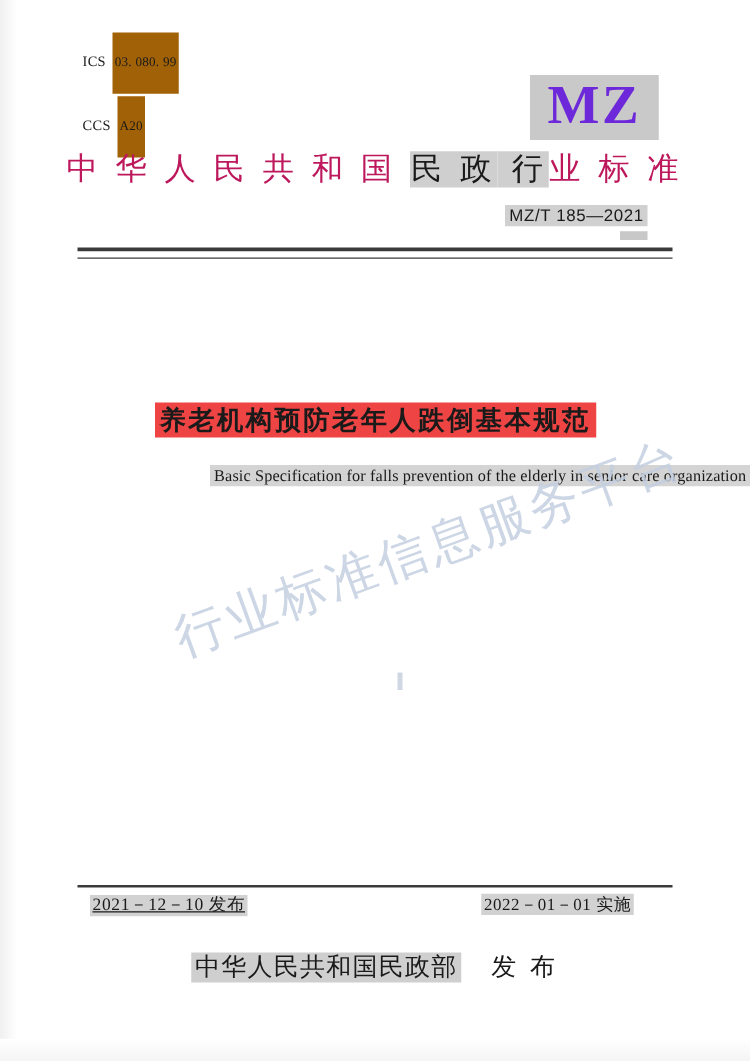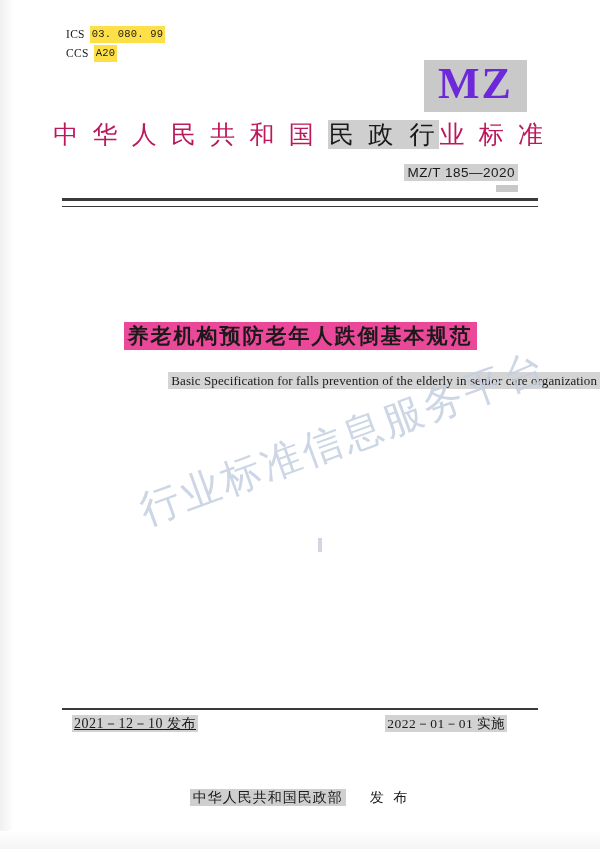--- a/index.html
+++ b/index.html
@@ -38,23 +38,23 @@
     align-items: center;
     gap: 5px;
     margin-bottom: 2px;
   }
   .code-label {
     font-family: "Liberation Serif", serif;
     font-size: 11.5px;
     letter-spacing: 0.3px;
   }
   .code-value {
-    background: #fde047;
-    padding: 0 2px;
-    font-family: Liberation Mono, monospace;
+    background: #a16207;
+    padding: 16px 2px;
+    font-family: Liberation Serif, serif;
     font-size: 10.5px;
     letter-spacing: 0.2px;
   }
 
   
   .mz-logo {
     position: absolute;
     left: 424px;
     top: 60px;
     background: #c9c9c9;
@@ -130,21 +130,21 @@
     left: 0;
     top: 322px;
     width: 600px;
     text-align: center;
     font-size: 21px;
     font-weight: bold;
     letter-spacing: 2px;
     white-space: nowrap;
   }
   .doc-title span {
-    background: #ec4899;
+    background: #ef4444;
     padding: 2px 4px;
   }
   .doc-subtitle {
     position: absolute;
     left: 0;
     top: 373px;
     width: 600px;
     text-align: right;
     font-size: 13px;
     letter-spacing: 0.1px;
@@ -214,24 +214,23 @@
     padding: 1px 2px;
   }
 
   
   .issuer {
     position: absolute;
     left: 0;
     top: 760px;
     width: 600px;
     text-align: center;
-    font-size: 14px;
+    font-size: 20px;
     letter-spacing: 1px;
     white-space: nowrap;
-    margin-top: 29px;
   }
   .issuer .org {
     background: #cfcfcf;
     padding: 1px 3px;
   }
   .issuer .pub {
     margin-left: 24px;
     letter-spacing: 3px;
   }
 
@@ -266,21 +265,21 @@
       <span class="code-value">A20</span>
     </div>
   </div>
 
   <div class="mz-logo">MZ</div>
 
   <div class="std-title">
     <span class="plain">中 华 人 民 共 和 国 </span><span class="hl">民 政</span><span class="hl"> 行</span><span class="plain">业 标 准</span>
   </div>
 
-  <div class="std-number">MZ/T 185—2020</div>
+  <div class="std-number">MZ/T 185—2021</div>
   <div class="num-smudge"></div>
 
   <div class="rule-thick"></div>
   <div class="rule-thin"></div>
 
   <div class="doc-title">
     <span>养老机构预防老年人跌倒基本规范</span>
   </div>
   <div class="doc-subtitle">
     <span>Basic Specification for falls prevention of the elderly in senior care organization</span>

